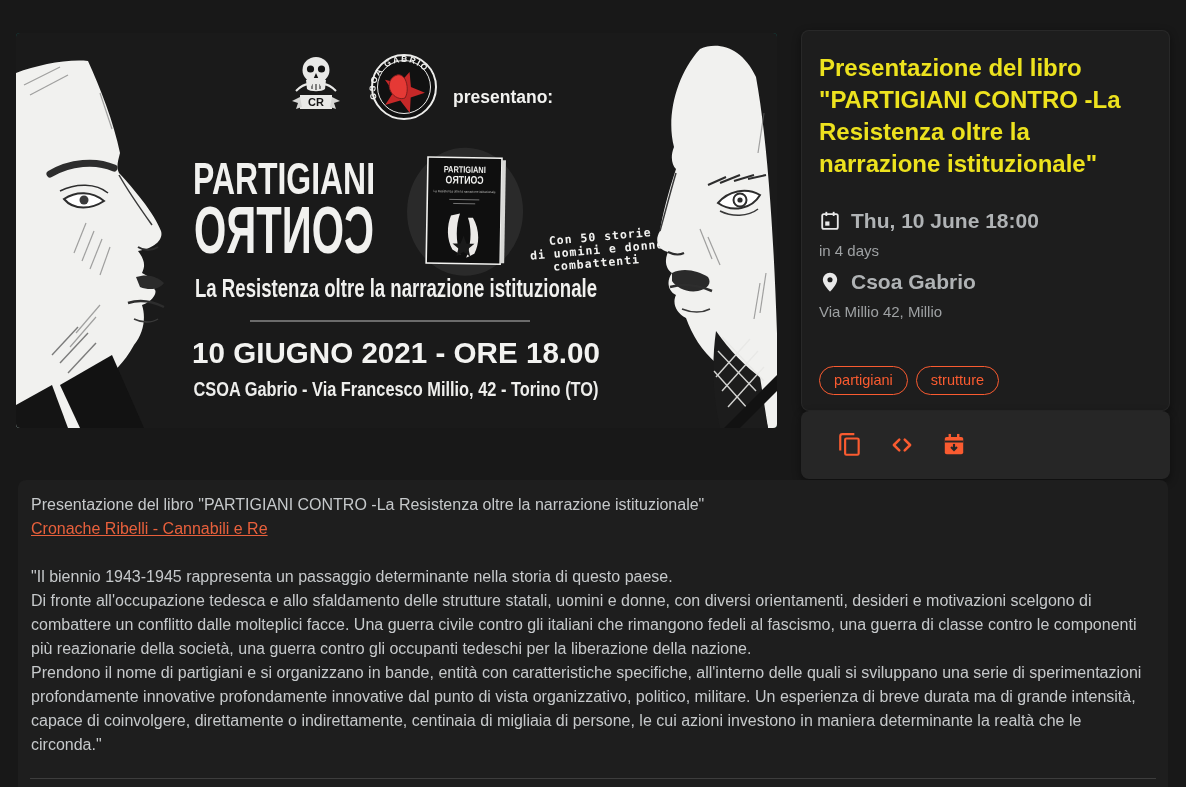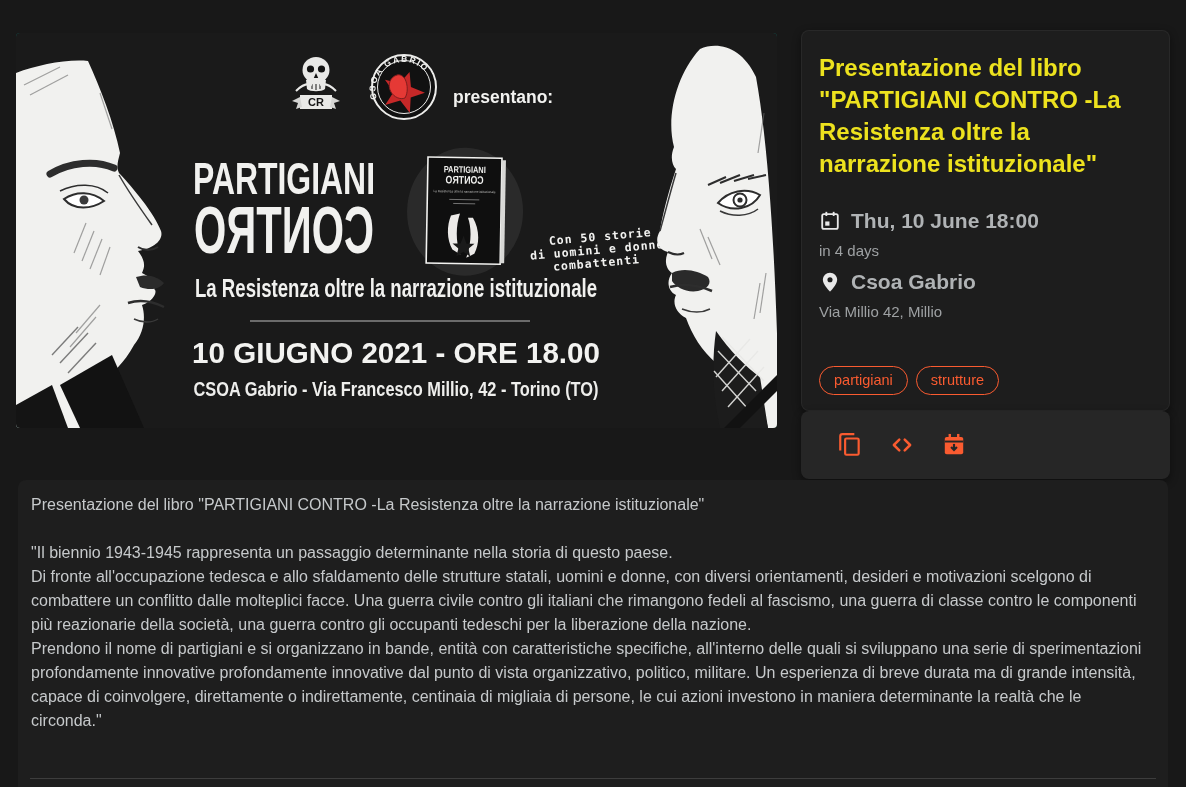--- a/index.html
+++ b/index.html
@@ -238,18 +238,19 @@
       <rect x="14.8" y="1.8" width="2.2" height="4" fill="#fa5b30"></rect>
       <line x1="3.5" y1="8.8" x2="20.5" y2="8.8" stroke="#262626" stroke-width="1.8"></line>
       <line x1="12" y1="11" x2="12" y2="16.2" stroke="#262626" stroke-width="2"></line>
       <path d="M9.3,13.9 L12,16.6 L14.7,13.9" fill="none" stroke="#262626" stroke-width="2"></path>
     </svg>
   </button>
 </div>
 
 <div id="desc" class="card">
   <div>Presentazione del libro "PARTIGIANI CONTRO -La Resistenza oltre la narrazione istituzionale"</div>
+  <div><a href="#">Cronache Ribelli - Cannabili e Re</a></div>
   <div class="spacer"></div>
   <div>"Il biennio 1943-1945 rappresenta un passaggio determinante nella storia di questo paese.</div>
   <div>Di fronte all'occupazione tedesca e allo sfaldamento delle strutture statali, uomini e donne, con diversi orientamenti, desideri e motivazioni scelgono di combattere un conflitto dalle molteplici facce. Una guerra civile contro gli italiani che rimangono fedeli al fascismo, una guerra di classe contro le componenti più reazionarie della società, una guerra contro gli occupanti tedeschi per la liberazione della nazione.</div>
   <div>Prendono il nome di partigiani e si organizzano in bande, entità con caratteristiche specifiche, all'interno delle quali si sviluppano una serie di sperimentazioni profondamente innovative profondamente innovative dal punto di vista organizzativo, politico, militare. Un esperienza di breve durata ma di grande intensità, capace di coinvolgere, direttamente o indirettamente, centinaia di migliaia di persone, le cui azioni investono in maniera determinante la realtà che le circonda."</div>
   <div id="desc-divider"></div>
 </div>
 
 </body></html>

